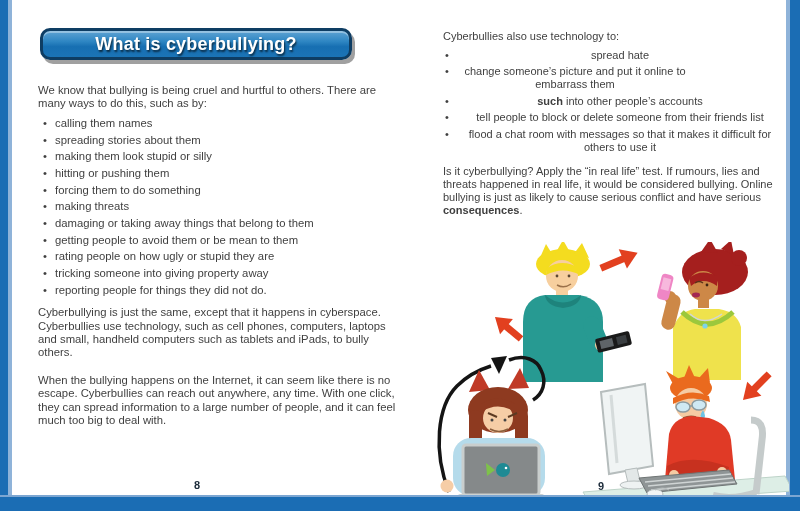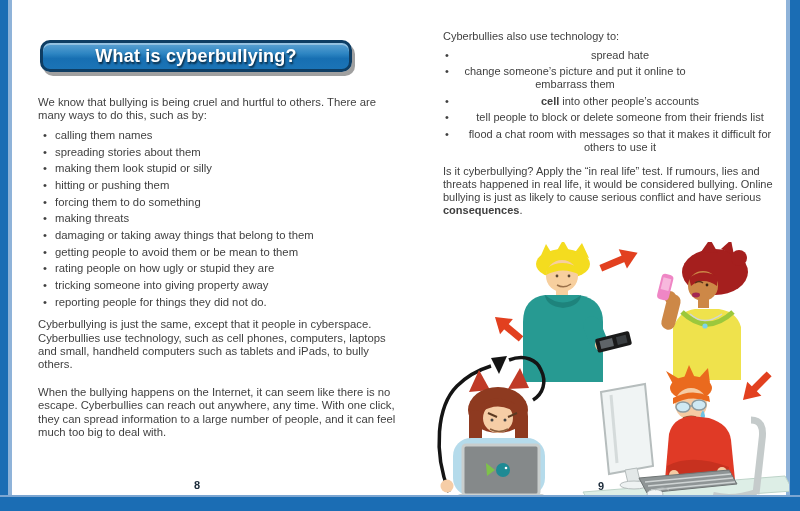--- a/index.html
+++ b/index.html
@@ -9,21 +9,21 @@
   }
   
   .edge-left{position:absolute;left:0;top:0;width:12px;height:511px;
     background:linear-gradient(to right,#1b6db4 0,#1b6db4 8px,#8fb3d9 8px,#8fb3d9 12px);}
   .edge-right{position:absolute;right:0;top:0;width:14px;height:511px;
     background:linear-gradient(to right,#8fb3d9 0,#8fb3d9 4px,#1b6db4 4px,#1b6db4 14px);}
   .edge-bottom{position:absolute;left:0;bottom:0;width:800px;height:14px;
     background:#1b6db4;border-top:2px solid #7ca6d2;z-index:30;}
 
   
-  .page-left{position:absolute;left:38px;top:40px;width:364px;}
+  .page-left{position:absolute;left:38px;top:28px;width:364px;}
   .banner{
     width:306px;height:26px;margin-left:2px;
     border:3px solid #0e3d63;border-radius:10px;
     background:linear-gradient(180deg,#5fa3d3 0%,#2e86c3 40%,#176fb2 60%,#1b74b6 100%);
     box-shadow:3px 4px 0 rgba(45,45,45,0.45), inset 0 2px 0 rgba(255,255,255,0.35);
     display:flex;align-items:center;justify-content:center;
   }
   .banner-title{color:#ffffff;font-weight:bold;font-size:18px;letter-spacing:0.2px;
     text-shadow:1px 2px 2px rgba(0,0,0,0.65);}
   .body-text{font-size:11.3px;line-height:13.4px;}
@@ -71,30 +71,30 @@
       <li>making them look stupid or silly</li>
       <li>hitting or pushing them</li>
       <li>forcing them to do something</li>
       <li>making threats</li>
       <li>damaging or taking away things that belong to them</li>
       <li>getting people to avoid them or be mean to them</li>
       <li>rating people on how ugly or stupid they are</li>
       <li>tricking someone into giving property away</li>
       <li>reporting people for things they did not do.</li>
     </ul>
-    <p class="para1 body-text">Cyberbullying is just the same, except that it people in cyberspace. Cyberbullies use technology, such as cell phones, computers, laptops and small, handheld computers such as tablets and iPads, to bully others.</p>
+    <p class="para1 body-text">Cyberbullying is just the same, except that it happens in cyberspace. Cyberbullies use technology, such as cell phones, computers, laptops and small, handheld computers such as tablets and iPads, to bully others.</p>
     <p class="para2 body-text">When the bullying happens on the Internet, it can seem like there is no escape. Cyberbullies can reach out anywhere, any time. With one click, they can spread information to a large number of people, and it can feel much too big to deal with.</p>
   </div>
 
   <div class="page-right">
     <p class="intro">Cyberbullies also use technology to:</p>
     <ul class="bullets-r">
       <li>spread hate</li>
       <li class="narrow">change someone’s picture and put it online to embarrass them</li>
-      <li><span class="bold">cell</span><span> into other people’s accounts</span></li>
+      <li><span class="bold">such</span><span> into other people’s accounts</span></li>
       <li>tell people to block or delete someone from their friends list</li>
       <li>flood a chat room with messages so that it makes it difficult for others to use it</li>
     </ul>
     <p class="irl-para"><span>Is it cyberbullying? Apply the “in real life” test. If rumours, lies and threats happened in real life, it would be considered bullying. Online bullying is just as likely to cause serious conflict and have serious </span><span class="bold">consequences</span><span>.</span></p>
   </div>
 
   <svg id="illus" viewBox="0 0 356 256" aria-hidden="true">
 
     <g transform="rotate(-23 186 18)" fill="#e2401f">
       <rect x="166" y="15" width="25" height="7"></rect>

